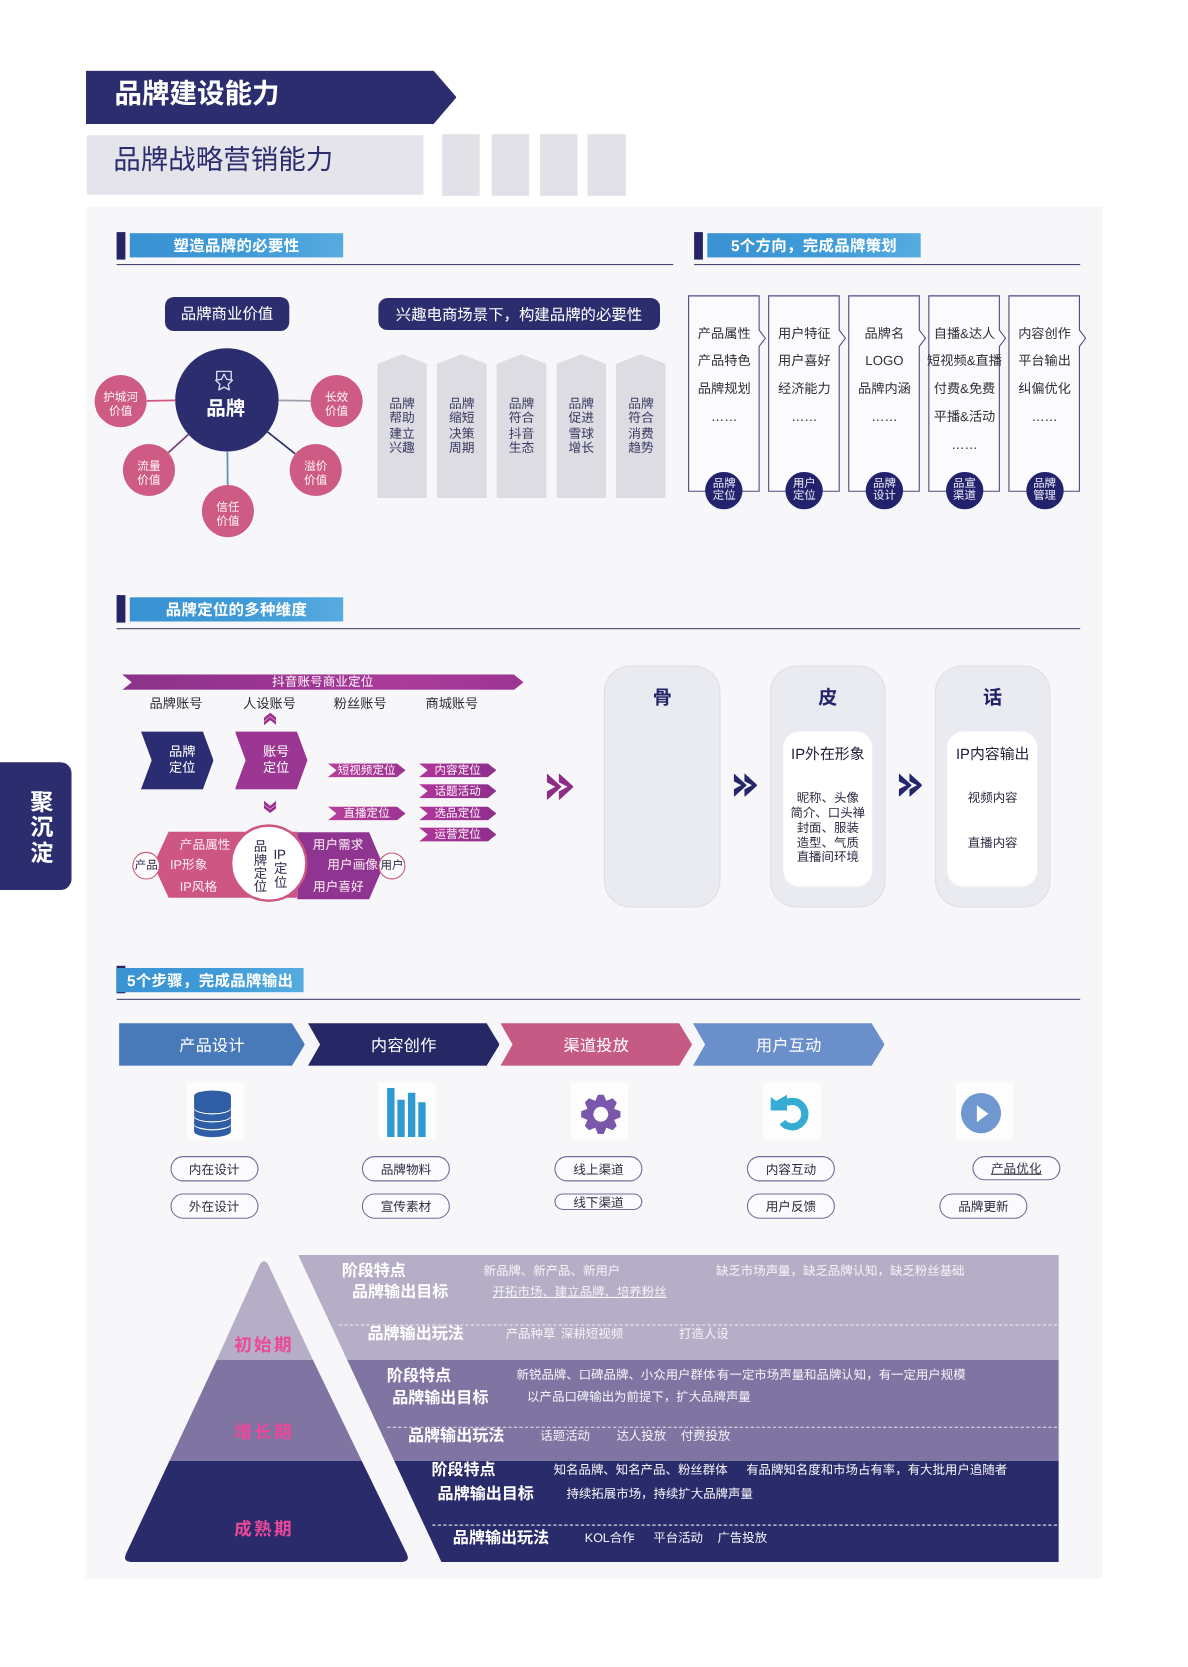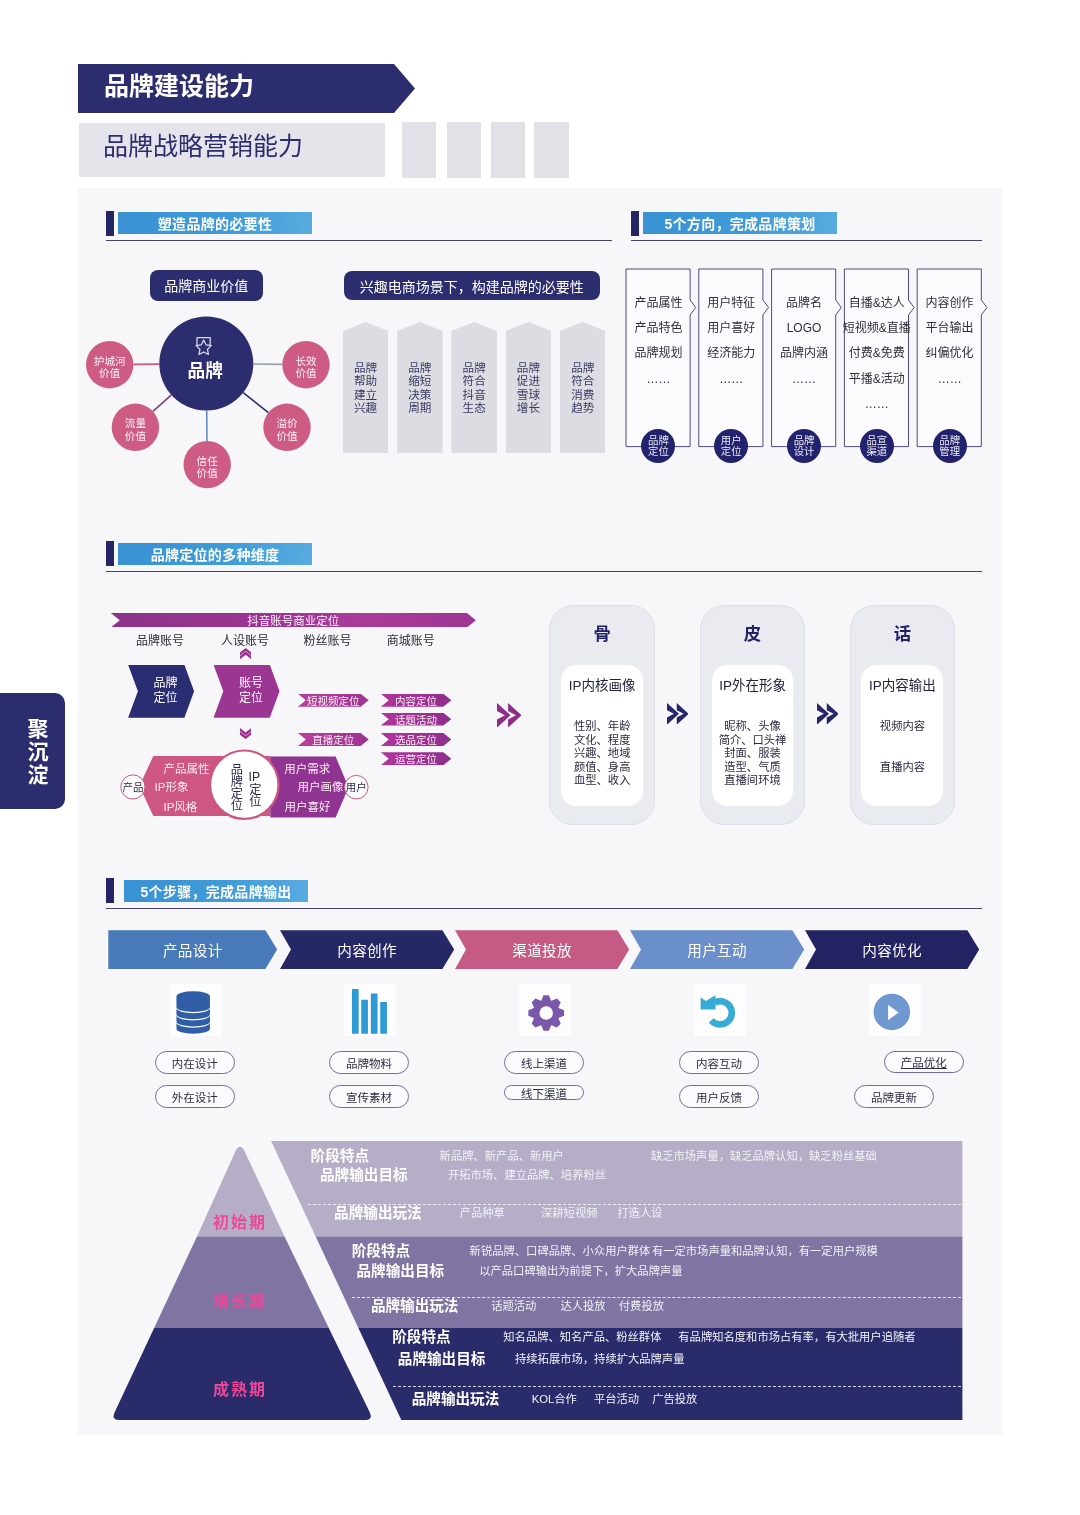--- a/index.html
+++ b/index.html
@@ -304,30 +304,20 @@
         <div class="ip-item-l" style="left: 36.6px; top: 29.4px; position: absolute;">IP形象</div>
         <div class="ip-item-l" style="left: 45.5px; top: 48.7px; position: absolute;">IP风格</div>
         <div class="ip-item-r" style="left: 166.3px; top: 10.5px; position: absolute;">用户需求</div>
         <div class="ip-item-r" style="left: 179.6px; top: 29.4px; position: absolute;">用户画像</div>
         <div class="ip-item-r" style="left: 166.6px; top: 48.7px; position: absolute;">用户喜好</div>
         <div class="ip-vert" style="left: 111.6px; top: 10.5px; position: absolute;">品牌定位</div>
         <div class="ip-vert" style="left: 130.1px; top: 18.8px; position: absolute;"><span class="tcu">IP</span>定位</div>
       </div>
       <div class="pos-card" style="left: 471.4px; top: 24.8px; width: 105.6px; height: 220.2px; position: absolute;">
         <div class="pos-card-head">骨</div>
-        <div class="pos-card-body">
-          <div class="pos-card-title">IP内核画像</div>
-          <div class="pos-card-lines">
-            <div>性别、年龄</div>
-            <div>文化、程度</div>
-            <div>兴趣、地域</div>
-            <div>颜值、身高</div>
-            <div>血型、收入</div>
-          </div>
-        </div>
       </div>
       <div class="pos-card" style="left: 621.7px; top: 24.8px; width: 105.6px; height: 220.2px; position: absolute;">
         <div class="pos-card-head">皮</div>
         <div class="pos-card-body">
           <div class="pos-card-title">IP外在形象</div>
           <div class="pos-card-lines">
             <div>昵称、头像</div>
             <div>简介、口头禅</div>
             <div>封面、服装</div>
             <div>造型、气质</div>
@@ -355,21 +345,21 @@
         <path d="M0 0 L11.935 10.85 L0 21.7 L0 14.538999999999998 L6.922300000000001 10.85 L0 7.1610000000000005 Z" fill="#26266b"></path>
         <path d="M9.764999999999999 0 L21.7 10.85 L9.764999999999999 21.7 L9.764999999999999 14.538999999999998 L16.6873 10.85 L9.764999999999999 7.1610000000000005 Z" fill="#26266b"></path>
       </svg>
       <svg width="21.7" height="21.7" viewBox="0 0 21.7 21.7" style="position:absolute;left:738.8px;top:122.7px">
         <path d="M0 0 L11.935 10.85 L0 21.7 L0 14.538999999999998 L6.922300000000001 10.85 L0 7.1610000000000005 Z" fill="#26266b"></path>
         <path d="M9.764999999999999 0 L21.7 10.85 L9.764999999999999 21.7 L9.764999999999999 14.538999999999998 L16.6873 10.85 L9.764999999999999 7.1610000000000005 Z" fill="#26266b"></path>
       </svg>
     </div>
 
   <div class="abs sec-bar" style="left:106px;top:878px"></div>
-  <div class="abs sec-box" style="left:124px;top:879.5px;width:184px">5个步骤，完成品牌输出</div>
+  <div class="abs sec-box" style="left:106px;top:879.5px;width:170px">5个步骤，完成品牌输出</div>
   <div class="abs sec-rule" style="left:106px;top:907.6px;width:876px"></div>
   <div class="abs" id="steps" style="left:105px;top:925px;width:890px;height:200px">
       <div class="step-arrow" style="left: 3.3px; top: 5.2px; width: 168.9px; height: 38.7px; background: rgb(72, 121, 185); position: absolute; clip-path: polygon(0px 0px, calc(100% - 11.8px) 0px, 100% 50%, calc(100% - 11.8px) 100%, 0px 100%);">
         <div class="step-label">产品设计</div>
       </div>
       <div class="step-iconbox" style="left: 64.55px; top: 59px; width: 52.4px; height: 52.4px; position: absolute;">
         <svg width="52.4" height="52.4" viewBox="0 0 52.4 52.4">
           <path d="M6.449999999999999 23 v-10.6 a16.75 5.1 0 0 1 33.5 0 v10.6 a16.75 5.1 0 0 1 -33.5 0 z" fill="#2f5ea6"></path>
           <path d="M6.449999999999999 24.05 v6.2 a16.75 5.1 0 0 0 33.5 0 v-6.2 a16.75 5.1 0 0 1 -33.5 0 z" fill="#2f5ea6"></path>
           <path d="M6.449999999999999 31.3 v6.2 a16.75 5.1 0 0 0 33.5 0 v-6.2 a16.75 5.1 0 0 1 -33.5 0 z" fill="#2f5ea6"></path>
@@ -406,23 +396,20 @@
         <div class="step-label">用户互动</div>
       </div>
       <div class="step-iconbox" style="left: 588.9px; top: 59px; width: 52.4px; height: 52.4px; position: absolute;">
         <svg width="52.4" height="52.4" viewBox="0 0 52.4 52.4">
           <path d="M20.88 18.46 A11.6 11.6 0 1 1 17.26 36.26" stroke="#36abd4" stroke-width="6.6" fill="none" stroke-linecap="butt"></path>
           <path d="M6.65 13.2 L11.65 16.9 L21.5 11.3 L21.5 25.6 L6.65 25.6 Z" fill="#36abd4"></path>
         </svg>
       </div>
       <div class="step-tag" style="left: 574.2px; top: 126px; width: 79.7px; height: 23.2px; position: absolute;">内容互动</div>
       <div class="step-tag" style="left: 574.2px; top: 160.3px; width: 79.7px; height: 23.2px; position: absolute;">用户反馈</div>
-      <div class="step-arrow" style="left: 700px; top: 5.2px; width: 174.2px; height: 38.7px; background: rgb(35, 34, 99); position: absolute; clip-path: polygon(0px 0px, calc(100% - 11.8px) 0px, 100% 50%, calc(100% - 11.8px) 100%, 0px 100%, 11px 50%);">
-        <div class="step-label">内容优化</div>
-      </div>
       <div class="step-iconbox" style="left: 763.9px; top: 59px; width: 52.4px; height: 52.4px; position: absolute;">
         <svg width="52.4" height="52.4" viewBox="0 0 52.4 52.4">
           <circle cx="22.85" cy="27.9" r="18.25" fill="#6f97d0"></circle>
           <path d="M19.05 20.8 L29.55 28.5 L19.05 36.2 Z" fill="#fdfdfe"></path>
         </svg>
       </div>
       <div class="step-tag" style="left: 779px; top: 126px; width: 79.7px; height: 22px; position: absolute; text-decoration: underline;">产品优化</div>
       <div class="step-tag" style="left: 749.2px; top: 160.3px; width: 79.7px; height: 23.2px; position: absolute;">品牌更新</div>
     </div>
 
@@ -435,25 +422,25 @@
         <path d="M96.9709724238026 106.4 H184.4978229317852 L228.8021770682148 198 H54.12902757619739 Z" fill="#7f74a2"></path>
         <path d="M54.12902757619739 198 H228.8021770682148 L269.62 282 Q273.3 290 265.3 290 H19.099999999999994 Q11.099999999999994 290 14.779999999999994 282 Z" fill="#2a2b6a"></path>
       </svg>
       <div class="py-stage" style="left: 95px; top: 79px; width: 90px; position: absolute;">初始期</div>
       <div class="py-stage" style="left: 95px; top: 158px; width: 90px; position: absolute;">增长期</div>
       <div class="py-stage" style="left: 95px; top: 246px; width: 90px; position: absolute;">成熟期</div>
       <div class="py-lab" style="left: 210.6px; top: 18.1px; position: absolute;">阶段特点</div>
       <div class="py-lab" style="left: 220px; top: 36.6px; position: absolute;">品牌输出目标</div>
       <div class="py-val" style="left: 339.6px; top: 18.1px; position: absolute;">新品牌、新产品、新用户</div>
       <div class="py-val" style="left: 502.9px; top: 18.1px; position: absolute; padding-left: 48px;">缺乏市场声量，缺乏品牌认知，缺乏粉丝基础</div>
-      <div class="py-val" style="left: 347.9px; top: 36.6px; position: absolute;">开拓市场、建立品牌、培养粉丝</div>
+      <div class="py-val" style="left: 347.9px; top: 36.6px; position: absolute; text-decoration: underline;">开拓市场、建立品牌、培养粉丝</div>
       <div class="py-dash" style="left: 208.303px; top: 73.5px; width: 657.697px; position: absolute;"></div>
       <div class="py-lab" style="left: 234.1px; top: 75.4px; position: absolute;">品牌输出玩法</div>
       <div class="py-val" style="left: 359.7px; top: 75.4px; position: absolute;">产品种草</div>
-      <div class="py-val" style="left: 441px; top: 75.4px; position: absolute;">深耕短视频</div>
+      <div class="py-val" style="left: 410px; top: 75.4px; position: absolute;">深耕短视频</div>
       <div class="py-val" style="left: 517.3px; top: 75.4px; position: absolute;">打造人设</div>
       <div class="py-lab" style="left: 251.7px; top: 112.8px; position: absolute;">阶段特点</div>
       <div class="py-lab" style="left: 256.5px; top: 133.3px; position: absolute;">品牌输出目标</div>
       <div class="py-val" style="left: 369.6px; top: 112.8px; position: absolute;">新锐品牌、口碑品牌、小众用户群体</div>
       <div class="py-val" style="left: 551.9px; top: 112.8px; position: absolute;">有一定市场声量和品牌认知，有一定用户规模</div>
       <div class="py-val" style="left: 379.2px; top: 133.3px; position: absolute;">以产品口碑输出为前提下，扩大品牌声量</div>
       <div class="py-dash" style="left: 251.921px; top: 167px; width: 614.079px; position: absolute;"></div>
       <div class="py-lab" style="left: 270.9px; top: 168.2px; position: absolute;">品牌输出玩法</div>
       <div class="py-val" style="left: 391.2px; top: 168.2px; position: absolute;">话题活动</div>
       <div class="py-val" style="left: 460.4px; top: 168.2px; position: absolute;">达人投放</div>

